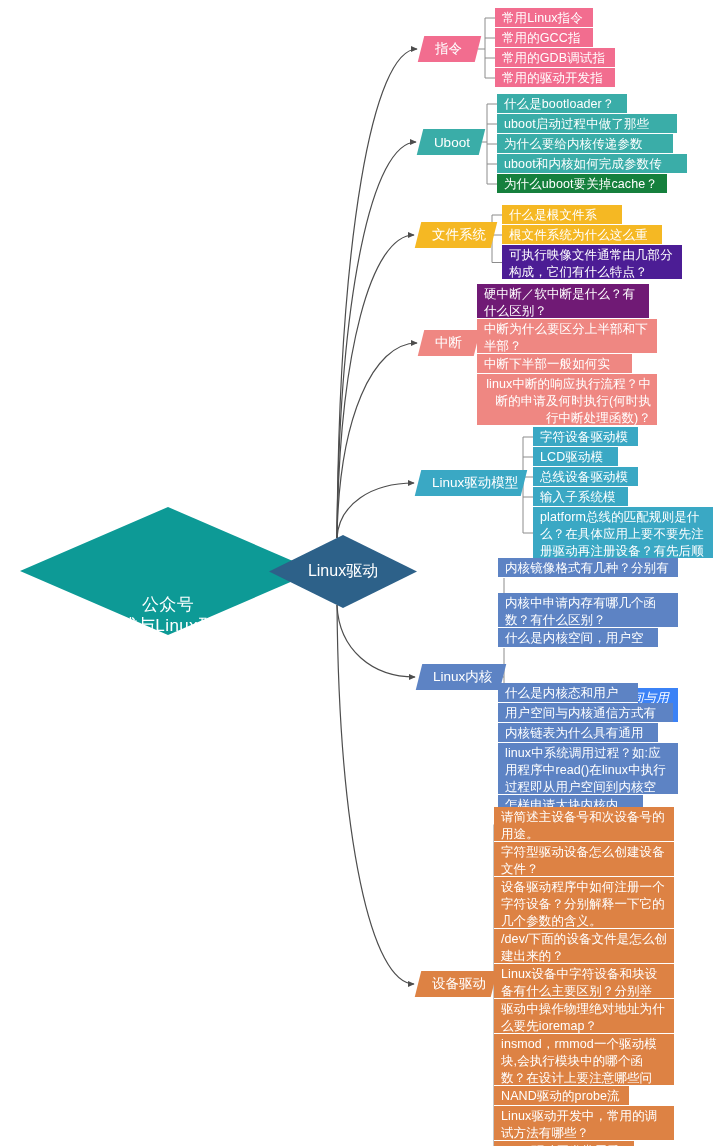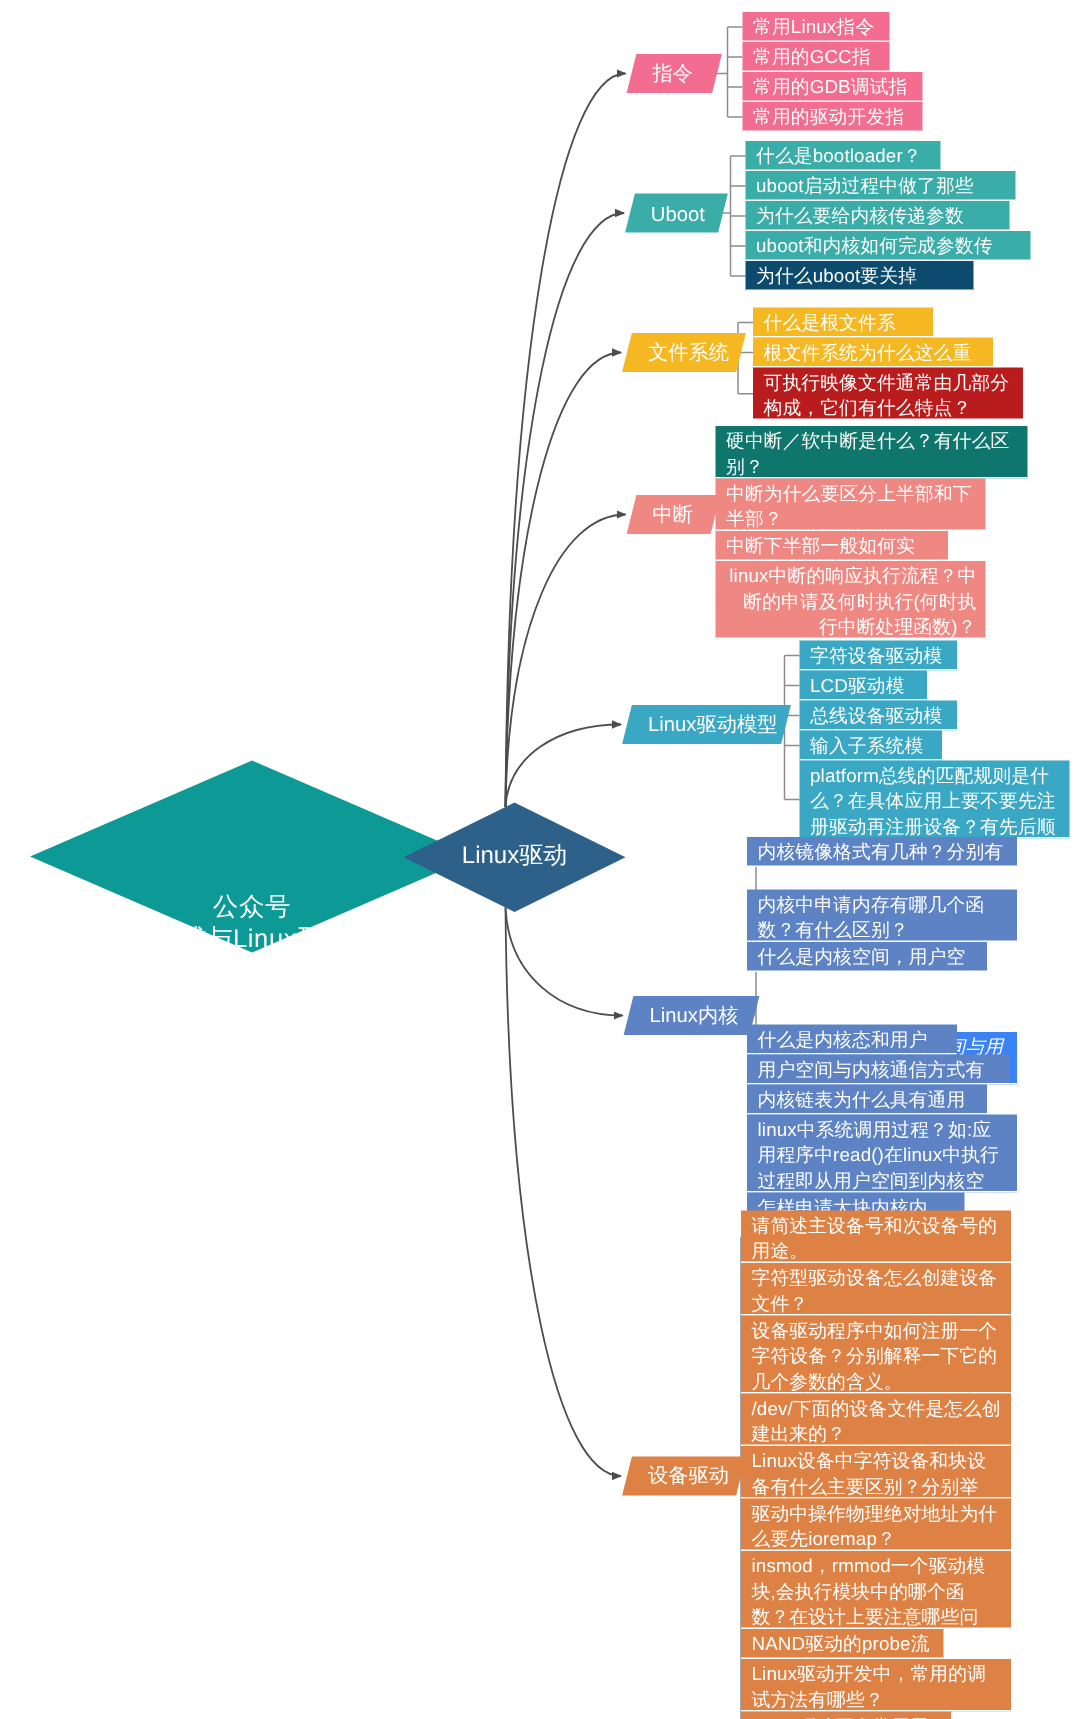--- a/index.html
+++ b/index.html
@@ -207,31 +207,31 @@
       <div class="leaf" style="left: 495px; top: 28px; width: 98px; height: 20px; background: rgb(242, 109, 143);">常用的GCC指令</div>
       <div class="leaf" style="left: 495px; top: 48px; width: 120px; height: 20px; background: rgb(242, 109, 143);">常用的GDB调试指令</div>
       <div class="leaf" style="left: 495px; top: 68px; width: 120px; height: 20px; background: rgb(242, 109, 143);">常用的驱动开发指令</div>
       <div class="branch-label" style="left: 420px; top: 129px; width: 62px; background: rgb(58, 173, 168);">
         <span>Uboot</span>
       </div>
       <div class="leaf" style="left: 497px; top: 94px; width: 130px; height: 20px; background: rgb(58, 173, 168);">什么是bootloader？</div>
       <div class="leaf" style="left: 497px; top: 114px; width: 180px; height: 20px; background: rgb(58, 173, 168);">uboot启动过程中做了那些事？</div>
       <div class="leaf" style="left: 497px; top: 134px; width: 176px; height: 20px; background: rgb(58, 173, 168);">为什么要给内核传递参数呢？</div>
       <div class="leaf" style="left: 497px; top: 154px; width: 190px; height: 20px; background: rgb(58, 173, 168);">uboot和内核如何完成参数传递？</div>
-      <div class="leaf" style="left: 497px; top: 174px; width: 152px; height: 20px; background: #0c4a6e;">为什么uboot要关掉cache？</div>
+      <div class="leaf" style="left: 497px; top: 174px; width: 170px; height: 20px; background: #15803d;">为什么uboot要关掉cache？</div>
       <div class="branch-label" style="left: 418px; top: 222px; width: 76px; background: rgb(245, 184, 35);">
         <span>文件系统</span>
       </div>
       <div class="leaf" style="left: 502px; top: 205px; width: 120px; height: 20px; background: rgb(245, 184, 35);">什么是根文件系统？</div>
       <div class="leaf" style="left: 502px; top: 225px; width: 160px; height: 20px; background: rgb(245, 184, 35);">根文件系统为什么这么重要？</div>
-      <div class="leaf" style="left: 502px; top: 245px; width: 180px; height: 35px; background: #b91c1c;">可执行映像文件通常由几部分构成，它们有什么特点？</div>
+      <div class="leaf" style="left: 502px; top: 245px; width: 180px; height: 35px; background: #4c1d95;">可执行映像文件通常由几部分构成，它们有什么特点？</div>
       <div class="branch-label" style="left: 421px; top: 330px; width: 56px; background: rgb(239, 135, 130);">
         <span>中断</span>
       </div>
-      <div class="leaf" style="left: 477px; top: 284px; width: 208px; height: 35px; background: #0f766e;">硬中断／软中断是什么？有什么区别？</div>
+      <div class="leaf" style="left: 477px; top: 284px; width: 172px; height: 35px; background: #701a75;">硬中断／软中断是什么？有什么区别？</div>
       <div class="leaf" style="left: 477px; top: 319px; width: 180px; height: 35px; background: rgb(239, 135, 130);">中断为什么要区分上半部和下半部？</div>
       <div class="leaf" style="left: 477px; top: 354px; width: 155px; height: 20px; background: rgb(239, 135, 130);">中断下半部一般如何实现？</div>
       <div class="leaf" style="left: 477px; top: 374px; width: 180px; height: 52px; background: rgb(239, 135, 130); text-align: right;">linux中断的响应执行流程？中断的申请及何时执行(何时执行中断处理函数)？</div>
       <div class="branch-label" style="left: 418px; top: 470px; width: 106px; background: rgb(58, 168, 196);">
         <span>Linux驱动模型</span>
       </div>
       <div class="leaf" style="left: 533px; top: 427px; width: 105px; height: 20px; background: rgb(58, 168, 196);">字符设备驱动模型</div>
       <div class="leaf" style="left: 533px; top: 447px; width: 85px; height: 20px; background: rgb(58, 168, 196);">LCD驱动模型</div>
       <div class="leaf" style="left: 533px; top: 467px; width: 105px; height: 20px; background: rgb(58, 168, 196);">总线设备驱动模型</div>
       <div class="leaf" style="left: 533px; top: 487px; width: 95px; height: 20px; background: rgb(58, 168, 196);">输入子系统模型</div>

